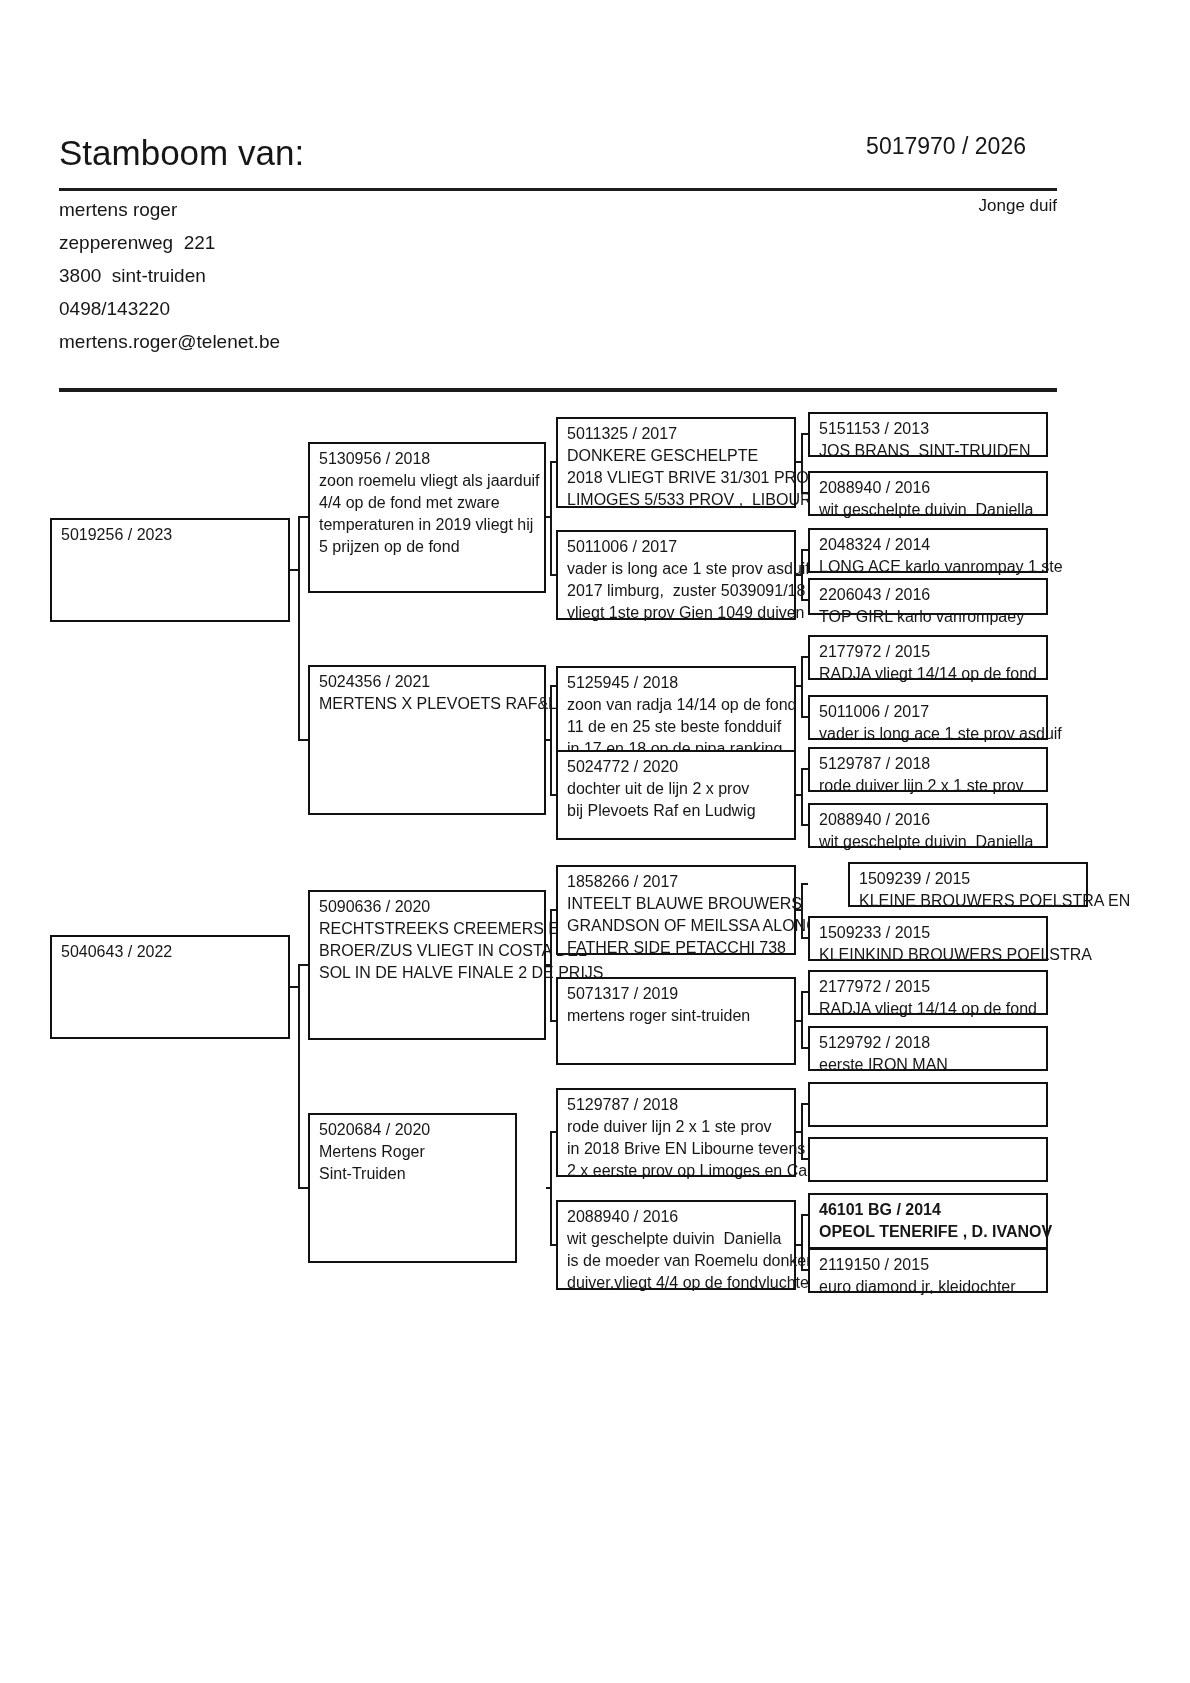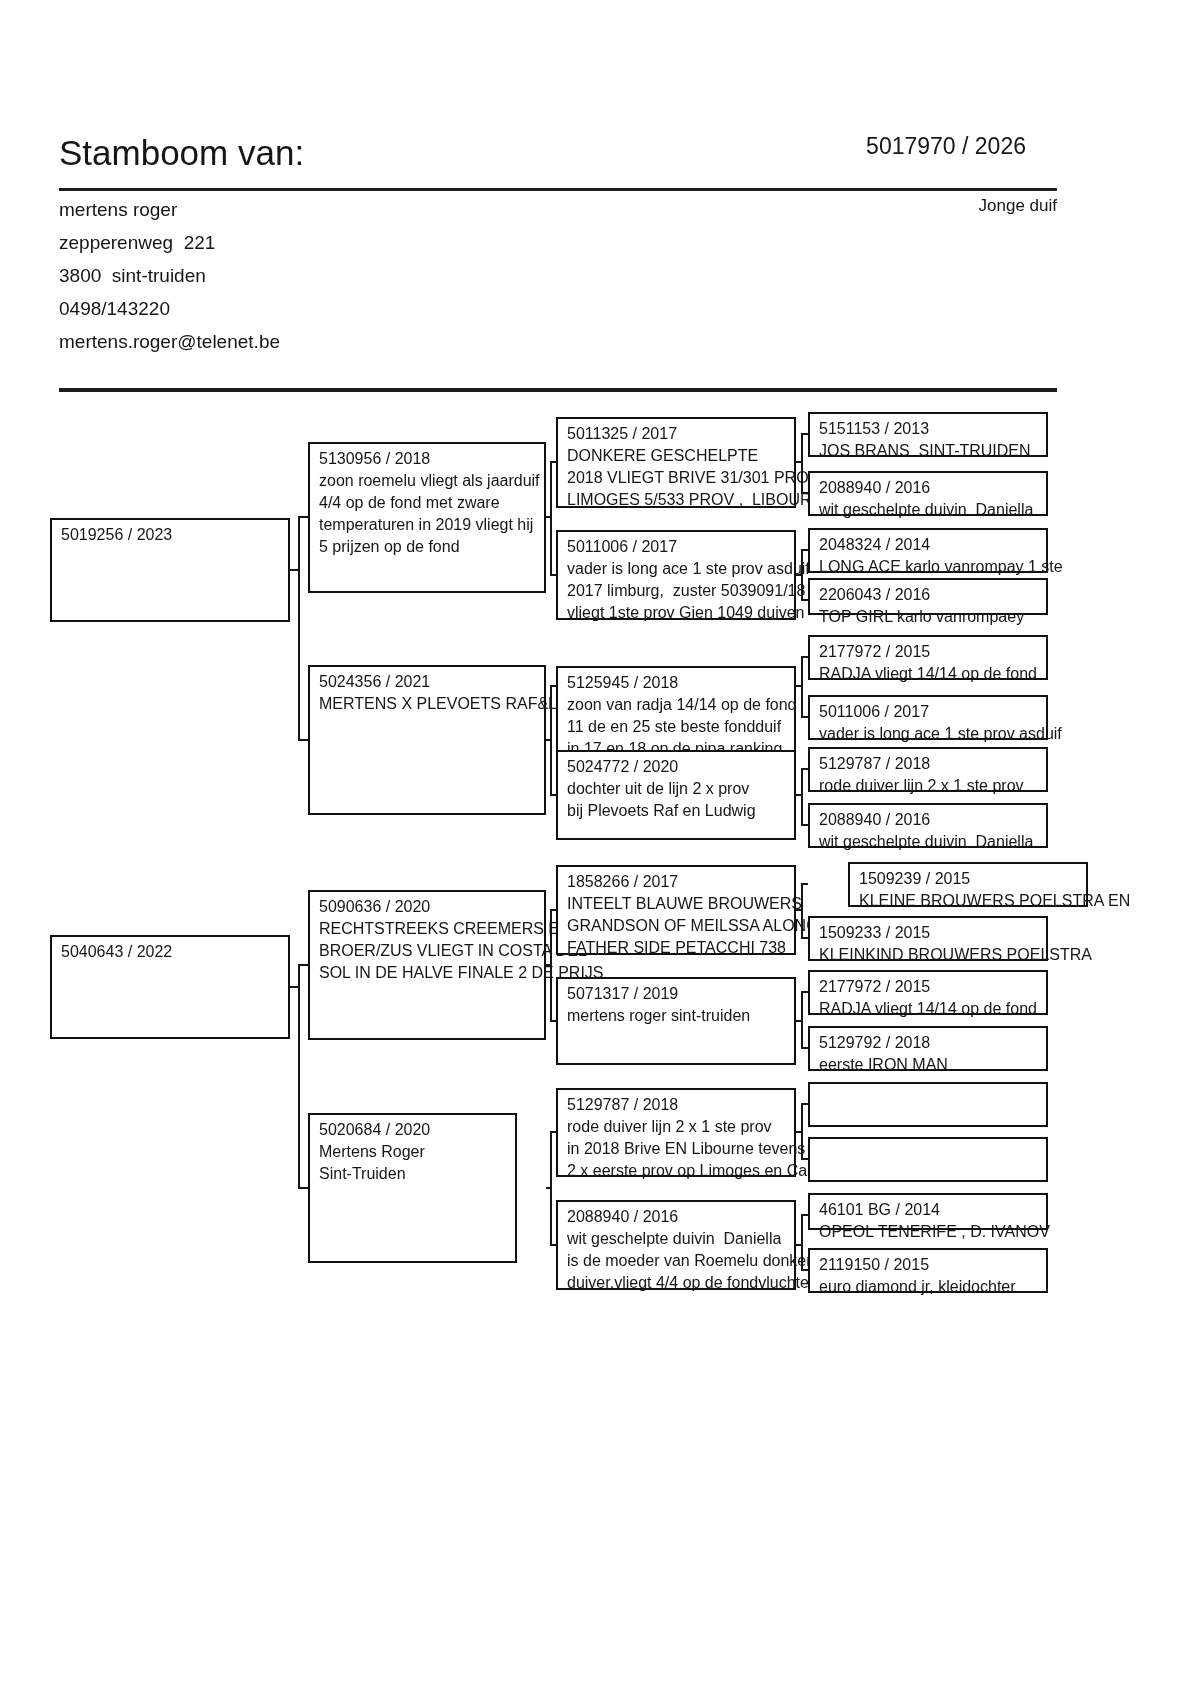--- a/index.html
+++ b/index.html
@@ -230,21 +230,21 @@
   <div class="box" style="left:808px;top:970px;height:45px;">
     <div class="bid">2177972 / 2015</div>
     <div class="bl">RADJA vliegt 14/14 op de fond</div>
   </div>
   <div class="box" style="left:808px;top:1026px;height:45px;">
     <div class="bid">5129792 / 2018</div>
     <div class="bl">eerste IRON MAN</div>
   </div>
   <div class="box" style="left:808px;top:1082px;height:45px;"></div>
   <div class="box" style="left:808px;top:1137px;height:45px;"></div>
-  <div class="box" style="left:808px;top:1193px;height:37px;">
+  <div class="box" style="left:808px;top:1193px;height:56px;font-weight:bold;">
     <div class="bid">46101 BG / 2014</div>
     <div class="bl">OPEOL TENERIFE , D. IVANOV</div>
   </div>
   <div class="box" style="left:808px;top:1248px;height:45px;">
     <div class="bid">2119150 / 2015</div>
     <div class="bl">euro diamond jr, kleidochter</div>
   </div>
 
 </div>
 

